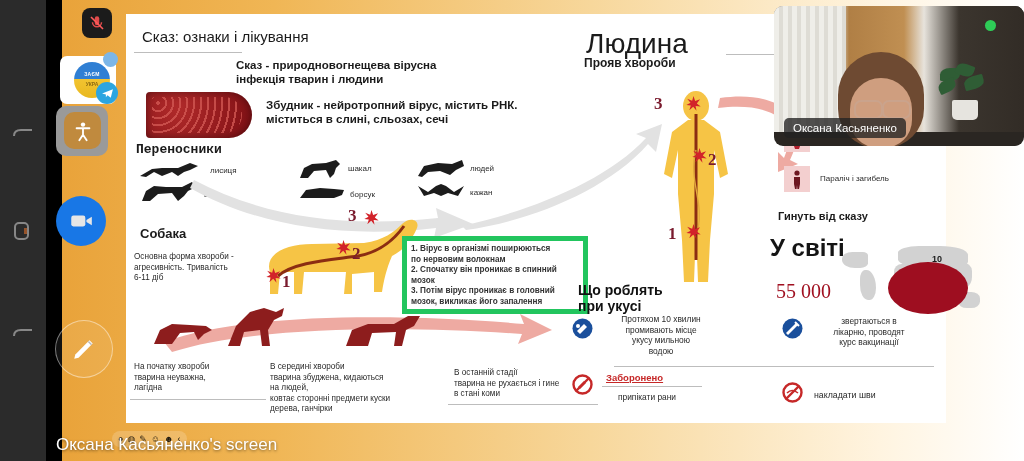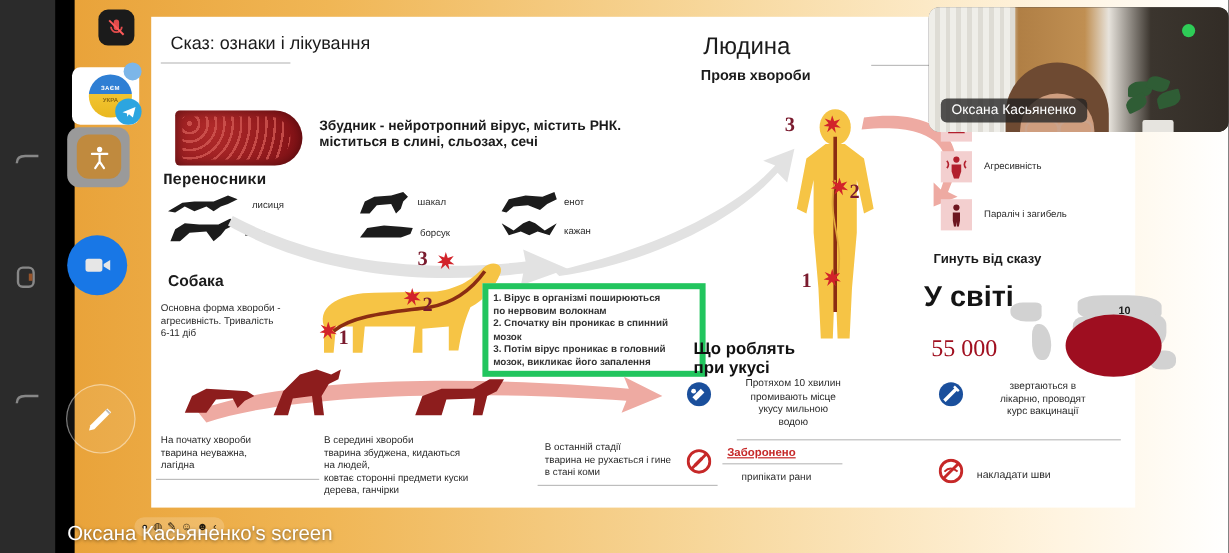--- a/index.html
+++ b/index.html
@@ -59,21 +59,21 @@
 
   
   .callout{position:absolute;border:5px solid #22c55e;background:#fff;}
 
   
   .mapwrap{position:absolute;left:716px;top:228px;width:148px;height:74px;}
   .mapshape{position:absolute;background:#d2d2d2;}
   .redblob{position:absolute;left:46px;top:20px;width:80px;height:52px;border-radius:50%;background:#9e0e20;}
 
   
-  .tile{position:absolute;left:774px;top:6px;width:250px;height:104px;border-radius:9px;overflow:hidden;background:#2a2622;z-index:60;}
+  .tile{position:absolute;left:774px;top:6px;width:250px;height:140px;border-radius:9px;overflow:hidden;background:#2a2622;z-index:60;}
   .tile .wall{position:absolute;left:0;top:0;width:250px;height:126px;
       background:linear-gradient(90deg,#e9e7e2 0%,#e4e2db 26%,#b07f45 30%,#c08f52 52%,#e7e3dc 60%,#3b352e 74%,#322c26 100%);}
   .blinds{position:absolute;left:0;top:0;width:72px;height:126px;
       background:repeating-linear-gradient(90deg,#efeee9 0 5px,#dedcd5 5px 9px);}
   .head{position:absolute;left:64px;top:46px;width:86px;height:96px;border-radius:44px 44px 40px 40px;background:#6e4a32;}
   .face{position:absolute;left:12px;top:26px;width:62px;height:70px;border-radius:31px 31px 28px 28px;background:#cf9e7f;}
   .glass{position:absolute;top:22px;width:25px;height:15px;border:2px solid #caa38c;border-radius:7px;}
   .plant{position:absolute;left:164px;top:58px;width:50px;height:44px;}
   .leaf{position:absolute;background:#2f5d35;border-radius:50% 10% 50% 10%;}
   .pot{position:absolute;left:14px;top:36px;width:26px;height:20px;background:#e6e4df;border-radius:2px 2px 5px 5px;}
@@ -91,20 +91,22 @@
 <body>
 
 <div class="screen">
 
   <div class="share">
     <div class="poster">
 
       <div class="t h1" style="left:16px;top:14px;">Сказ: ознаки і лікування</div>
       <div class="hr" style="left:8px;top:38px;width:108px;"></div>
 
+      <div class="t h2" style="left:110px;top:44px;">Сказ - природновогнещева вірусна
+інфекція тварин і людини</div>
 
       <div style="position:absolute;left:20px;top:78px;width:106px;height:46px;border-radius:6px 34px 34px 6px;
                   background:radial-gradient(circle at 30% 35%,#b02a2a,#7e0f14);
                   box-shadow:inset 0 0 10px rgba(0,0,0,.4);">
         <div style="position:absolute;inset:5px 10px 5px 6px;border-radius:4px 26px 26px 4px;
                     background:repeating-radial-gradient(circle at 6px 6px,#d45a55 0 2px,transparent 2px 7px);opacity:.75;"></div>
       </div>
 
       <div class="t h2" style="left:140px;top:84px;">Збудник - нейротропний вірус, містить РНК.
 міститься в слині, сльозах, сечі</div>
@@ -117,21 +119,21 @@
       <div class="t lab8" style="left:84px;top:152px;">лисиця</div>
 
       <svg style="position:absolute;left:170px;top:144px;" width="50" height="24">
         <path d="M4 20 L8 10 L16 6 L30 5 L40 2 L44 6 L40 10 L38 16 L34 20 L30 12 L18 13 L12 20 Z" fill="#1c1c1c"></path>
       </svg>
       <div class="t lab8" style="left:222px;top:150px;text-align:right;">шакал</div>
 
       <svg style="position:absolute;left:290px;top:144px;" width="50" height="22">
         <path d="M2 18 L8 8 L22 5 L36 6 L46 2 L48 8 L40 12 L34 17 L24 13 L12 14 L6 19 Z" fill="#1c1c1c"></path>
       </svg>
-      <div class="t lab8" style="left:344px;top:150px;">енот</div>
+      <div class="t lab8" style="left:344px;top:150px;">людей</div>
 
       <svg style="position:absolute;left:14px;top:168px;" width="58" height="22">
         <path d="M2 19 L6 9 L14 4 L26 5 L42 5 L52 0 L56 5 L48 9 L44 14 L38 19 L32 11 L18 12 L10 19 Z" fill="#1c1c1c"></path>
       </svg>
       <div class="t lab8" style="left:78px;top:176px;">волк</div>
 
       <svg style="position:absolute;left:172px;top:170px;" width="48" height="18">
         <path d="M2 14 L8 6 L22 4 L36 5 L46 6 L44 11 L36 14 L20 14 Z" fill="#1c1c1c"></path>
       </svg>
       <div class="t lab8" style="left:224px;top:176px;">борсук</div>
@@ -195,21 +197,21 @@
       <div class="t body9" style="left:328px;top:354px;">В останній стадії
 тварина не рухається і гине
 в стані коми</div>
       <div class="t body9" style="left:144px;top:348px;">В середині хвороби
 тварина збуджена, кидаються
 на людей,
 ковтає сторонні предмети куски
 дерева, ганчірки</div>
       <div class="hr" style="left:322px;top:390px;width:150px;"></div>
 
-      <div class="t h1" style="left:460px;top:14px;font-size:20px;">Людина</div>
+      <div class="t h1" style="left:460px;top:14px;font-size:28px;">Людина</div>
       <div class="t h3" style="left:458px;top:42px;font-size:12px;">Прояв хвороби</div>
       <div class="hr" style="left:600px;top:40px;width:80px;"></div>
 
       <svg style="position:absolute;left:522px;top:76px;" width="96" height="200">
         <ellipse cx="48" cy="16" rx="13" ry="15" fill="#f6c445"></ellipse>
         <path d="M40 30 L56 30 L72 42 L80 84 L72 88 L66 60 L66 104 L62 150 L60 192 L50 192 L48 140
                  L46 192 L36 192 L34 150 L30 104 L30 60 L24 88 L16 84 L24 42 Z" fill="#f6c445"></path>
         <path d="M48 24 L48 170" stroke="#8b2d12" stroke-width="3" fill="none"></path>
         <path d="M48 60 C 40 90, 56 110, 50 140" stroke="#e0a93c" stroke-width="1.4" fill="none"></path>
       </svg>

